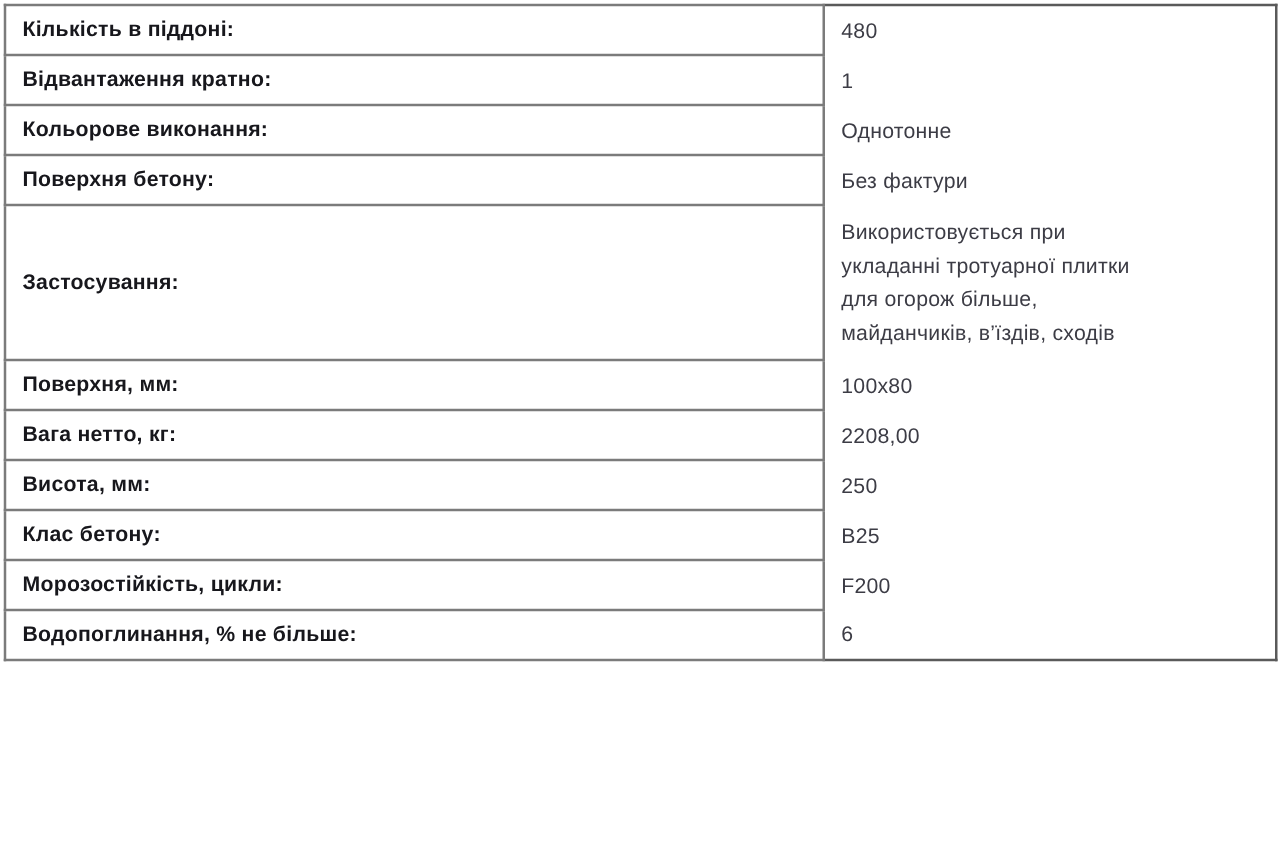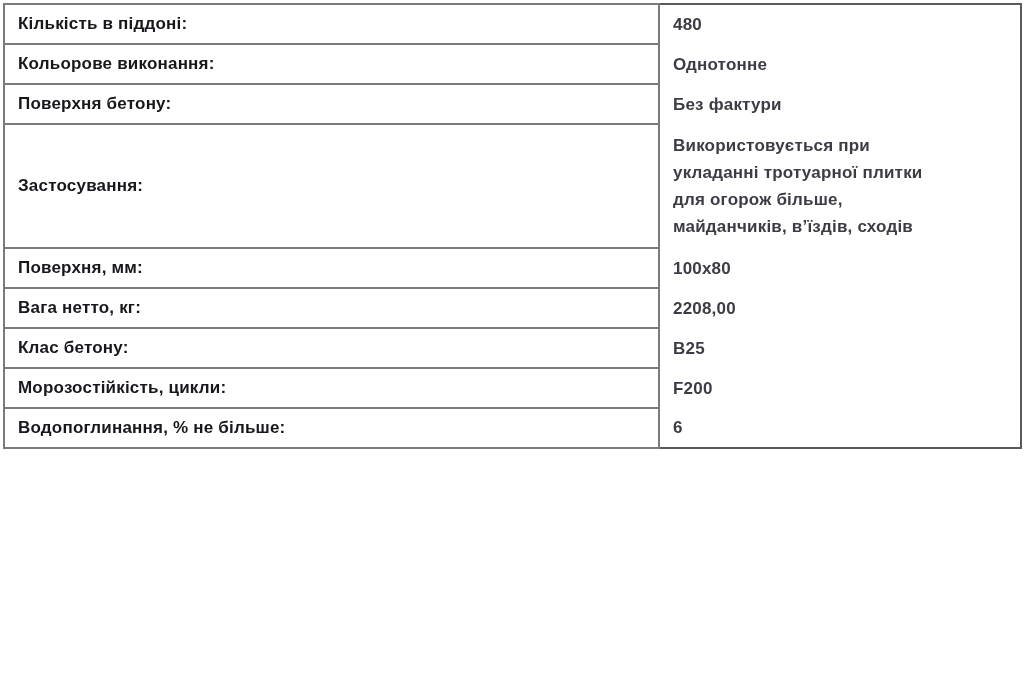--- a/index.html
+++ b/index.html
@@ -32,21 +32,21 @@
     text-align: left;
     vertical-align: middle;
     padding: 0 10px 0 13px;
     letter-spacing: 0.2px;
     background: #ffffff;
   }
   table.spec td {
     border: none;
     border-left: 2px solid #7b7b7b;
     font-size: 17px;
-    font-weight: 700;
+    font-weight: 400;
     color: #3c3c45;
     text-align: left;
     vertical-align: middle;
     padding: 2px 12px 2px 13px;
     line-height: 27px;
     letter-spacing: 0.2px;
     white-space: pre-line;
     background: #ffffff;
   }
   tr.r-single { height: 40px; }
@@ -61,20 +61,24 @@
     <colgroup>
       <col class="c-label">
       <col class="c-value">
     </colgroup>
     <tbody>
       <tr class="r-single">
         <th>Кількість в піддоні:</th>
         <td>480</td>
       </tr>
       <tr class="r-single">
+        <th>Відвантаження кратно:</th>
+        <td>1</td>
+      </tr>
+      <tr class="r-single">
         <th>Кольорове виконання:</th>
         <td>Однотонне</td>
       </tr>
       <tr class="r-single">
         <th>Поверхня бетону:</th>
         <td>Без фактури</td>
       </tr>
       <tr class="r-quad">
         <th>Застосування:</th>
         <td>Використовується при
@@ -84,20 +88,24 @@
       </tr>
       <tr class="r-single">
         <th>Поверхня, мм:</th>
         <td>100x80</td>
       </tr>
       <tr class="r-single">
         <th>Вага нетто, кг:</th>
         <td>2208,00</td>
       </tr>
       <tr class="r-single">
+        <th>Висота, мм:</th>
+        <td>250</td>
+      </tr>
+      <tr class="r-single">
         <th>Клас бетону:</th>
         <td>B25</td>
       </tr>
       <tr class="r-single">
         <th>Морозостійкість, цикли:</th>
         <td>F200</td>
       </tr>
       <tr class="r-single">
         <th>Водопоглинання, % не більше:</th>
         <td>6</td>

